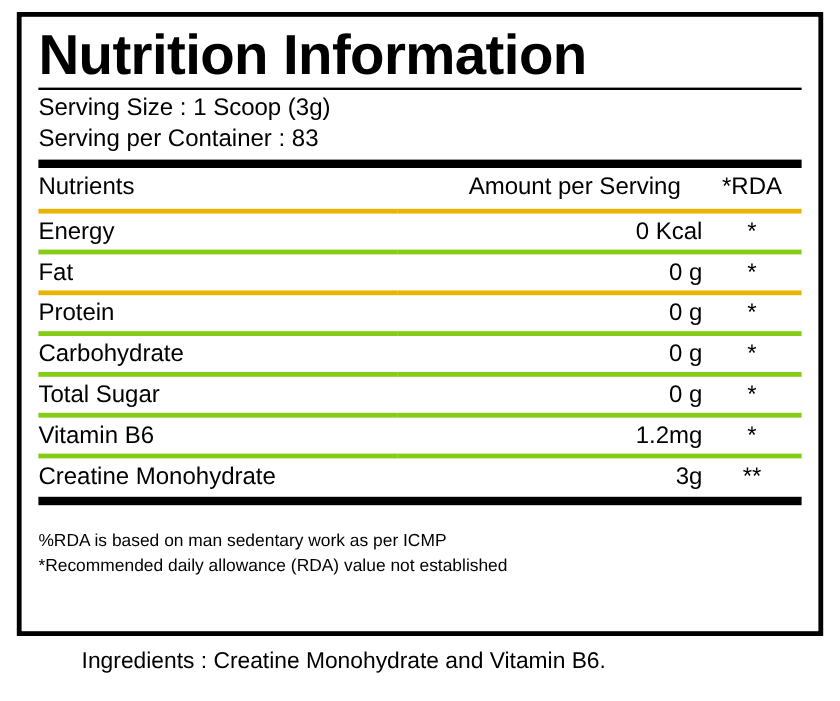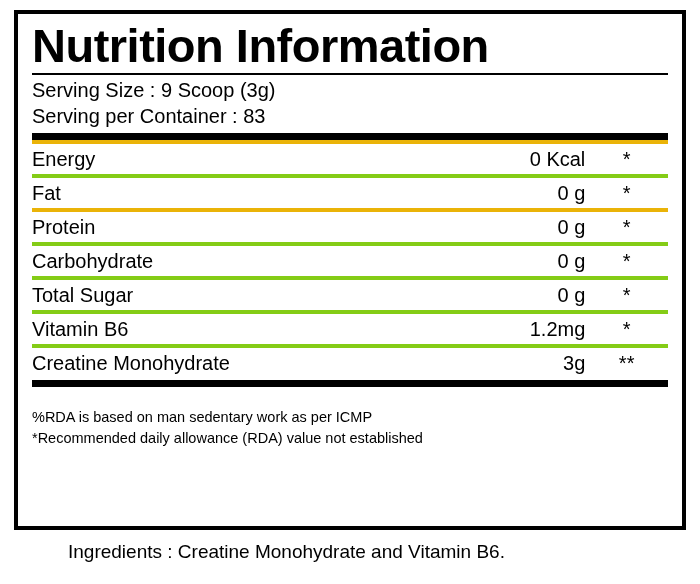--- a/index.html
+++ b/index.html
@@ -91,28 +91,33 @@
 <body>
 
 <div class="panel">
   <div class="outer-box">
 
     <div class="title">Nutrition Information</div>
 
     <div class="rule-thin"></div>
 
     <div class="serving-block">
-      <div class="serving-line">Serving Size : 9 Scoop (3g)</div>
+      <div class="serving-line">Serving Size : 1 Scoop (3g)</div>
       <div class="serving-line">Serving per Container : 83</div>
     </div>
 
     <div class="rule-thick"></div>
 
     <table class="nutri">
       <tbody id="nutri-body">
+        <tr class="head">
+          <td class="name">Nutrients</td>
+          <td class="amount">Amount per Serving</td>
+          <td class="rda">*RDA</td>
+        </tr>
       <tr class="row-thick">
             <td class="name">Energy</td>
             <td class="amount">0 Kcal</td>
             <td class="rda">*</td>
           </tr>
           <tr class="row-sep">
             <td class="name indent">Fat</td>
             <td class="amount">0 g</td>
             <td class="rda">*</td>
           </tr>

